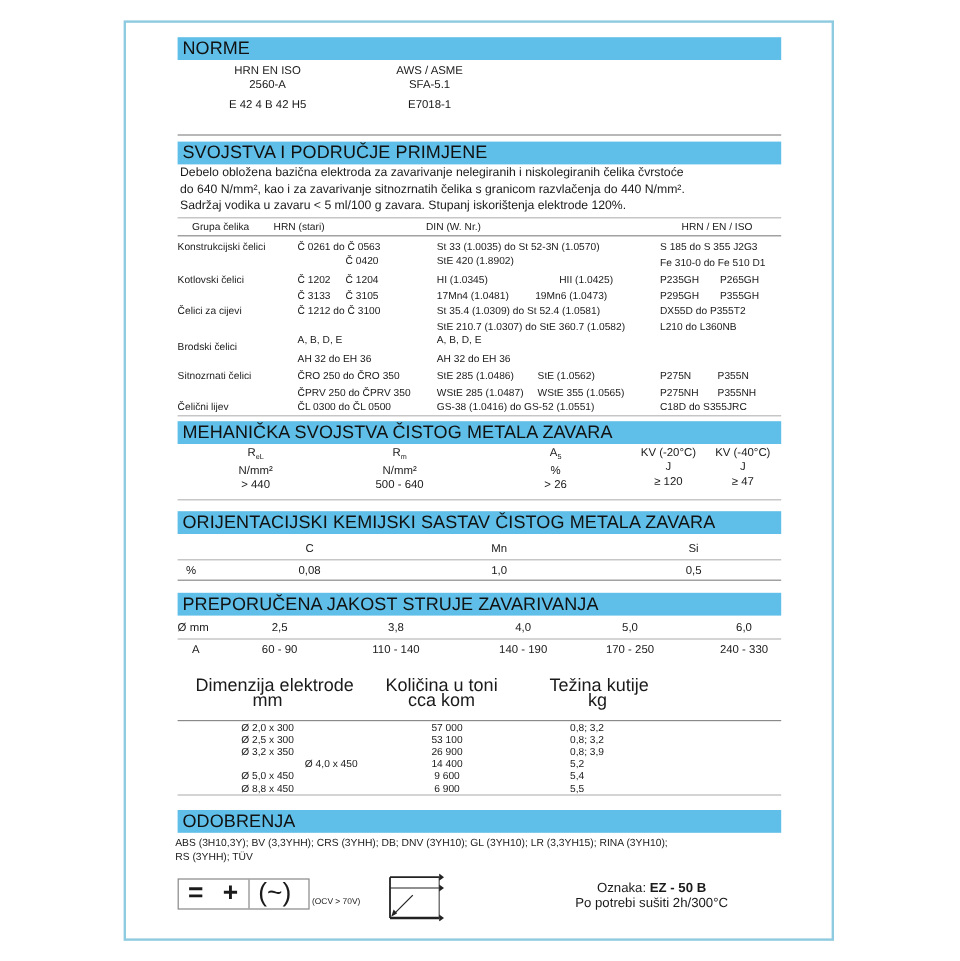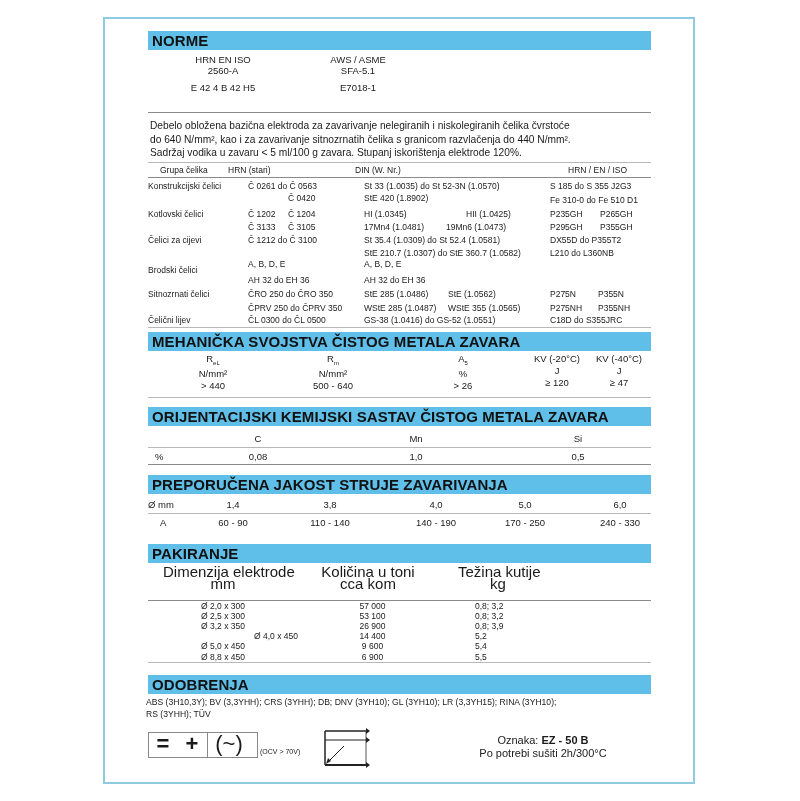--- a/index.html
+++ b/index.html
@@ -1,19 +1,19 @@
 <!DOCTYPE html>
 <html><head>
 <meta charset="utf-8">
 <style>
   html, body { margin: 0; padding: 0; background: #ffffff; }
   body { width: 800px; height: 801px; position: relative; font-family: "Liberation Sans", sans-serif; color: #1a1a1a; overflow: hidden; }
   .frame { position: absolute; left: 103px; top: 17px; width: 592px; height: 767px; border: 2px solid #8ecbe0; box-sizing: border-box; }
   .content { position: absolute; left: 148px; top: 31px; width: 503px; }
-  .banner { background: #5fbfe8; height: 19px; line-height: 19px; font-weight: bold; font-size: 15px; padding-left: 4px; color: #111; letter-spacing: 0.1px; white-space: nowrap; }
+  .banner { background: #5fbfe8; height: 19px; line-height: 19px; font-weight: normal; font-size: 15px; padding-left: 4px; color: #111; letter-spacing: 0.1px; white-space: nowrap; }
   .rule { border-top: 1.5px solid #8a8a8a; }
   .rule-light { border-top: 1.5px solid #b8b8b8; }
   .row { display: flex; }
   .c { text-align: center; }
   
   .norme { height: 62px; position: relative; font-size: 9.5px; }
   .norme .col { position: absolute; text-align: center; line-height: 11px; }
   
   .desc { font-size: 10.2px; line-height: 13.5px; padding: 1px 0 2px 2px; }
   .steel-head { font-size: 8.5px; height: 14px; line-height: 14px; position: relative; }
@@ -47,20 +47,21 @@
     </div>
     <div class="col" style="left:160px; width:100px; top:4px;">
       <div>AWS / ASME</div>
       <div>SFA-5.1</div>
       <div style="margin-top:6px">E7018-1</div>
     </div>
   </div>
   <div class="rule"></div>
 
   <div style="height:5px"></div>
+  <div class="banner">SVOJSTVA I PODRUČJE PRIMJENE</div>
   <div class="desc">
     <div>Debelo obložena bazična elektroda za zavarivanje nelegiranih i niskolegiranih čelika čvrstoće</div>
     <div>do 640 N/mm², kao i za zavarivanje sitnozrnatih čelika s granicom razvlačenja do 440 N/mm².</div>
     <div>Sadržaj vodika u zavaru &lt; 5 ml/100 g zavara. Stupanj iskorištenja elektrode 120%.</div>
   </div>
   <div class="rule-light"></div>
   <div class="steel-head">
     <span class="abs" style="left:12px">Grupa čelika</span>
     <span class="abs" style="left:80px">HRN (stari)</span>
     <span class="abs" style="left:207px">DIN (W. Nr.)</span>
@@ -165,35 +166,34 @@
     <span class="abs" style="left:90px; width:40px; top:25px; text-align:center">0,08</span>
     <span class="abs" style="left:248px; width:40px; top:25px; text-align:center">1,0</span>
     <span class="abs" style="left:410px; width:40px; top:25px; text-align:center">0,5</span>
   </div>
   <div class="rule"></div>
 
   <div style="height:10px"></div>
   <div class="banner">PREPORUČENA JAKOST STRUJE ZAVARIVANJA</div>
   <div class="curr">
     <span class="abs" style="left:0; top:5px">Ø mm</span>
-    <span class="abs" style="left:65px; width:40px; top:5px; text-align:center">1,4</span>
+    <span class="abs" style="left:65px; width:40px; top:5px; text-align:center">2,5</span>
     <span class="abs" style="left:162px; width:40px; top:5px; text-align:center">3,8</span>
     <span class="abs" style="left:268px; width:40px; top:5px; text-align:center">4,0</span>
     <span class="abs" style="left:357px; width:40px; top:5px; text-align:center">5,0</span>
     <span class="abs" style="left:452px; width:40px; top:5px; text-align:center">6,0</span>
     <div class="abs" style="left:0; right:0; top:19px; border-top:1px solid #b8b8b8"></div>
     <span class="abs" style="left:12px; top:23px">A</span>
     <span class="abs" style="left:55px; width:60px; top:23px; text-align:center">60 - 90</span>
     <span class="abs" style="left:152px; width:60px; top:23px; text-align:center">110 - 140</span>
     <span class="abs" style="left:258px; width:60px; top:23px; text-align:center">140 - 190</span>
     <span class="abs" style="left:347px; width:60px; top:23px; text-align:center">170 - 250</span>
     <span class="abs" style="left:442px; width:60px; top:23px; text-align:center">240 - 330</span>
   </div>
 
-  <div class="banner">PAKIRANJE</div>
   <div class="pack" style="height:37px">
     <div class="abs c" style="left:15px; width:120px; top:3px; line-height:12px">
       <div>Dimenzija elektrode</div>
       <div>mm</div>
     </div>
     <div class="abs c" style="left:170px; width:100px; top:3px; line-height:12px">
       <div>Količina u toni</div>
       <div>cca kom</div>
     </div>
     <div class="abs c" style="left:310px; width:80px; top:3px; line-height:12px">

